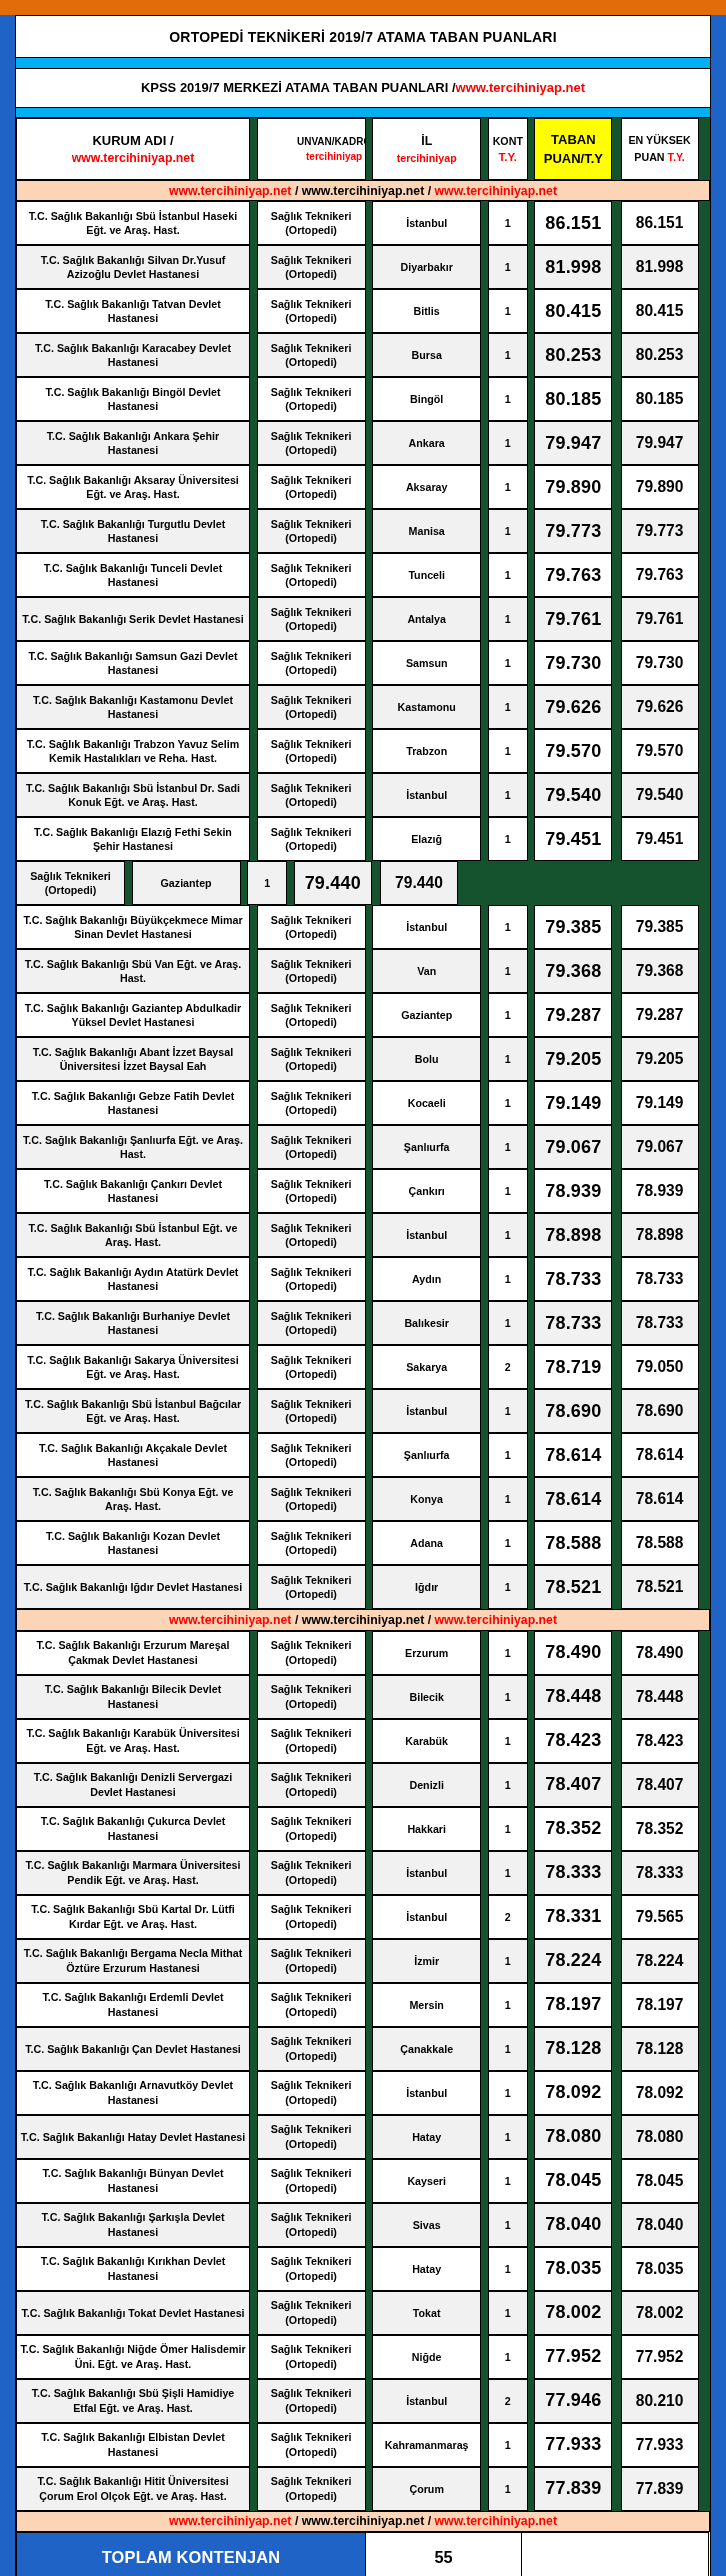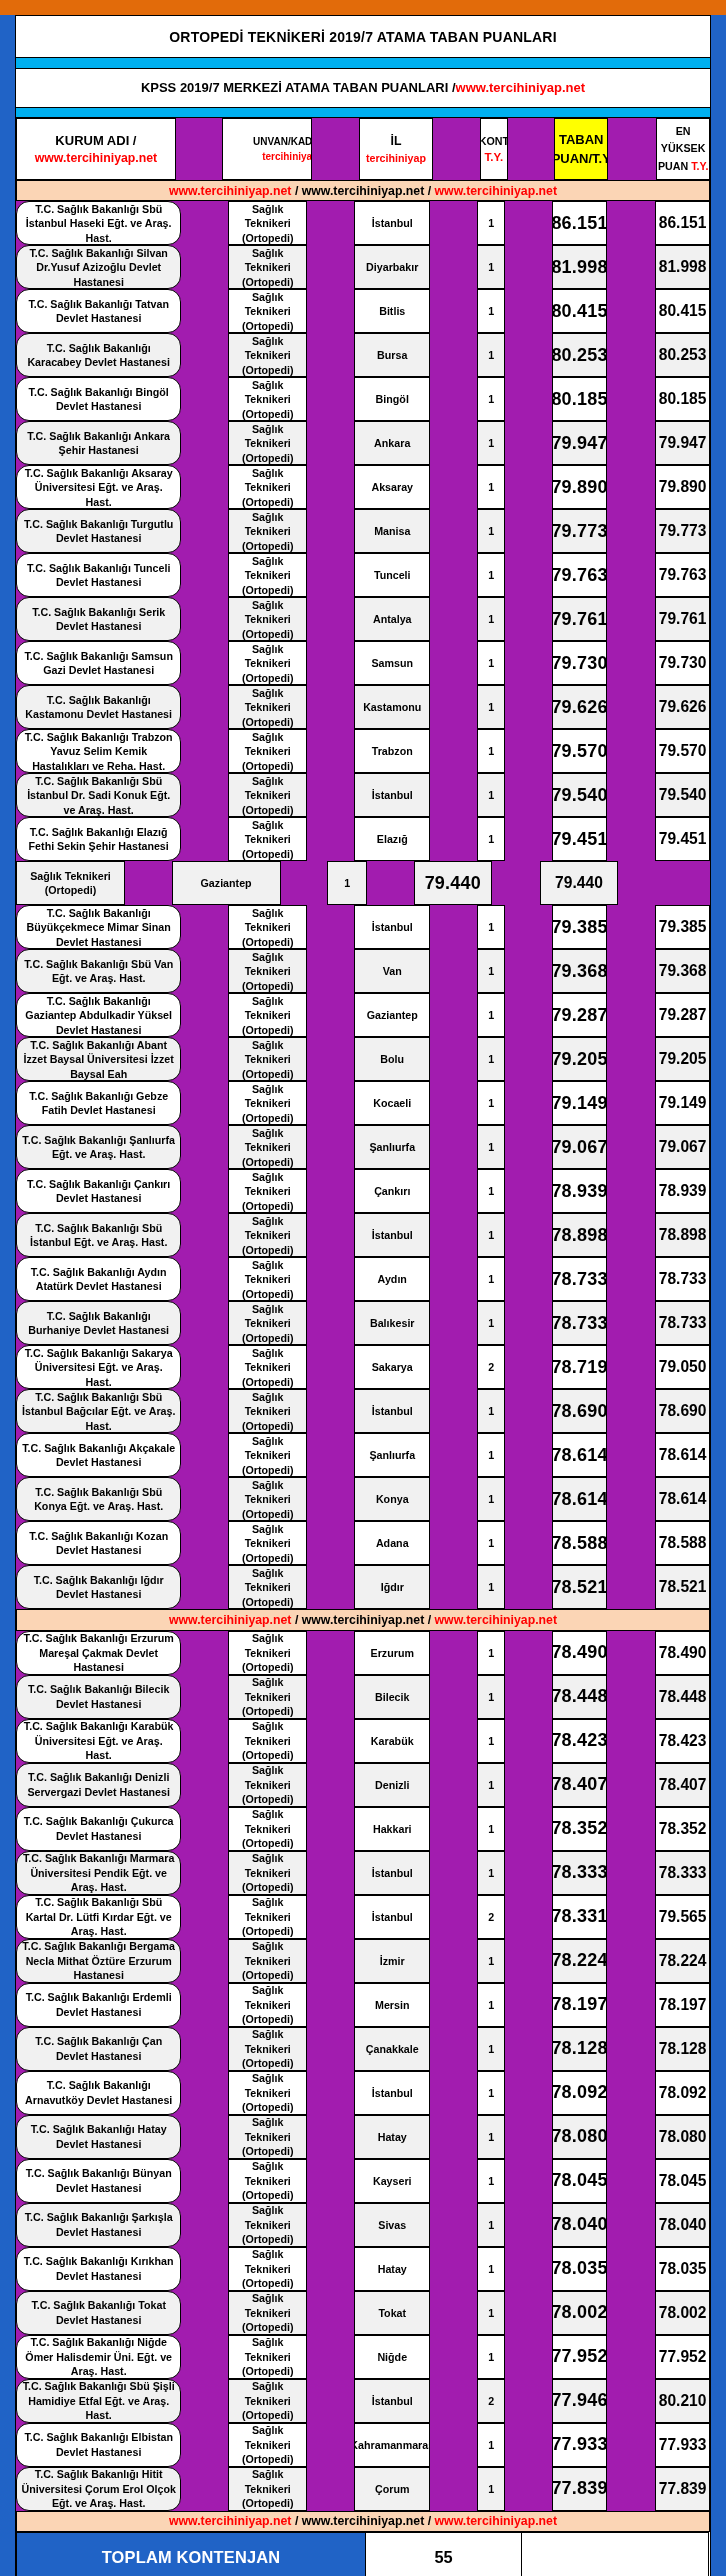--- a/index.html
+++ b/index.html
@@ -38,23 +38,22 @@
     height: 38px;
     display: flex; align-items: center; justify-content: center; 
     background: #fff;
     font-size: 13px;
   }
   .red { color: #FF0000; }
   .blk { color: #000; }
 
   .grid-row {
     display: flex;
-    background: #a21caf;
+    background: #14532d;
     align-items: stretch;
-    gap: 40px;
   }
   .cell {
     background: #fff;
     border: solid #000;
     border-width: 0.8px 1.6px;
     display: flex; flex-direction: column;
     align-items: center; justify-content: center;
     text-align: center;
     overflow: hidden;
   }
@@ -82,21 +81,21 @@
     height: 21.4px;
     background: #FBD5B5;
     border: 1.6px solid #000;
     display: flex; align-items: center; justify-content: center;
     font-size: 12.3px;
     white-space: pre;
   }
 
   .row { height: 44px; }
   .row.alt .cell { background: #F1F1F1; }
-  .c-kurum { font-size: 10.7px; line-height: 1.35; padding: 0.8px 3.3px; border-radius: 13px; }
+  .c-kurum { font-size: 10.7px; line-height: 1.35; padding: 0.8px 3.3px; }
   .c-unvan { font-size: 10.7px; line-height: 1.35; padding: 7px 5px; }
   .c-il   { font-size: 10.7px; }
   .c-kont { font-size: 10.7px; }
   .c-taban { font-size: 18px; letter-spacing: 0.2px; }
   .c-yuksek { font-size: 15.6px; }
 
   .footer-row {
     display: flex; height: 51px; background: #fff; align-items: stretch;
   }
   .f-label {

